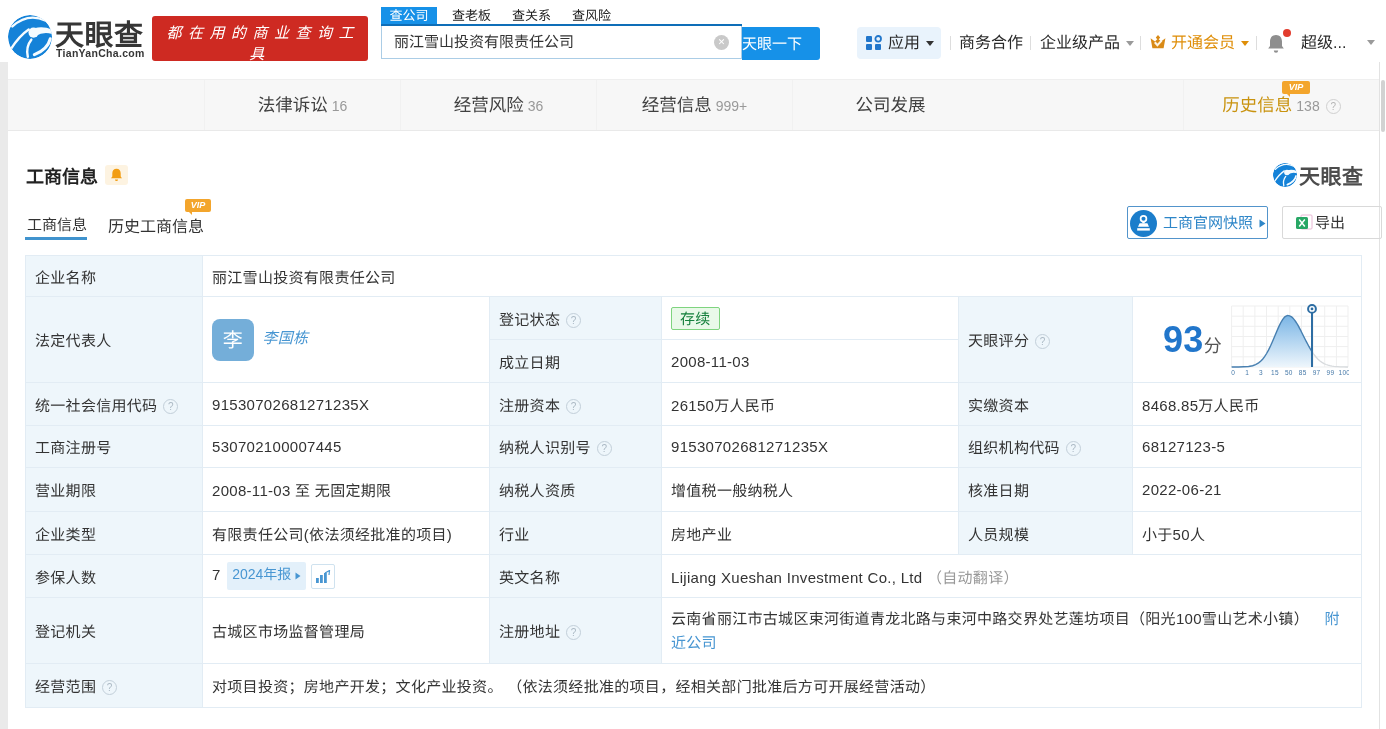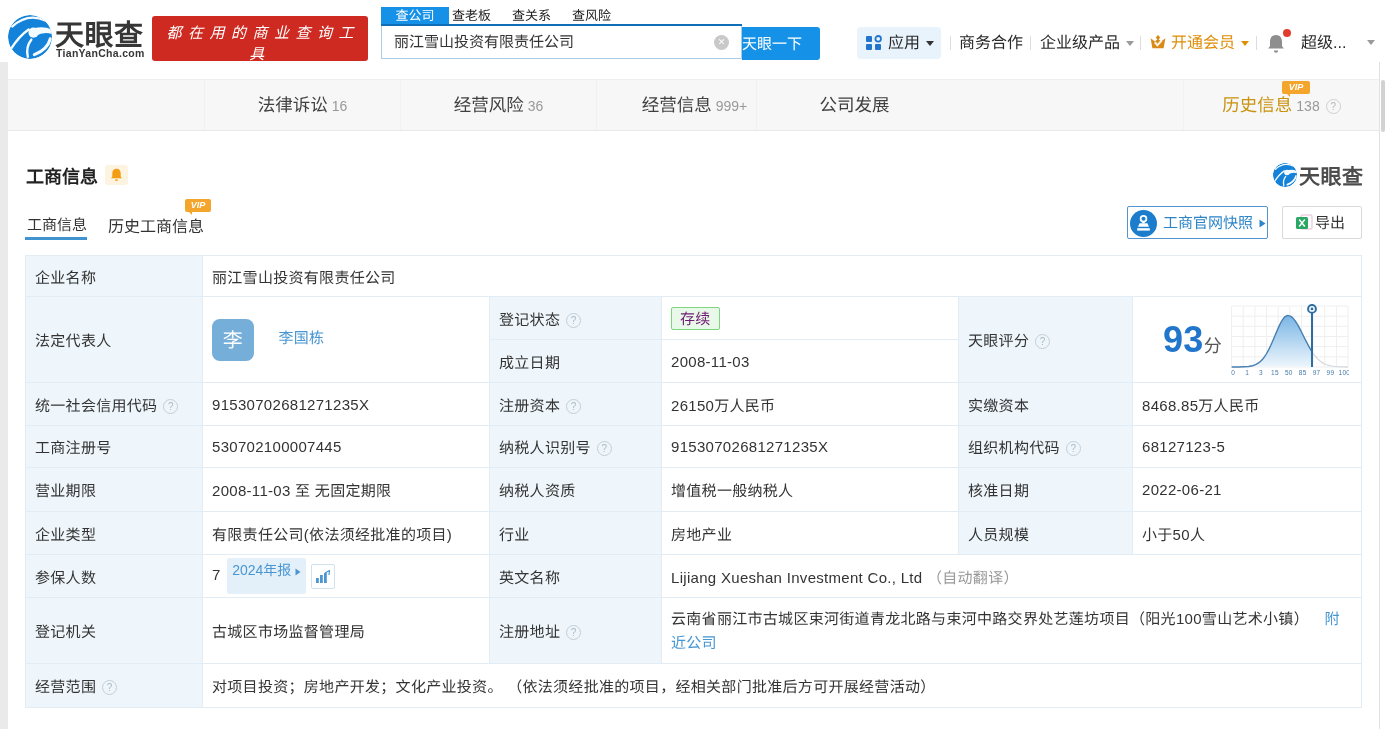--- a/index.html
+++ b/index.html
@@ -14,21 +14,21 @@
 .sthumb { left:1381px; top:80px; width:4px; height:52px; background:#d2d2d2; border-radius:2px; }
 
 
 .logo-tyc { left:55px; top:21px; font-size:29px; font-weight:bold; color:#363636; letter-spacing:0.5px; line-height:29px; }
 .logo-sub { left:56px; top:47px; font-size:10.5px; font-weight:bold; color:#363636; letter-spacing:0.3px; }
 .red-banner { left:152px; top:16px; width:216px; height:45px; background:#ce2a22; border-radius:3px; color:#fff; text-align:center; }
 .red-banner .l1 { font-size:15px; letter-spacing:6.5px; margin-top:5px; text-indent:6.5px;font-style:italic; }
 .red-banner .l2 { font-size:13px; letter-spacing:0.2px; margin-top:3px; }
 
 .stab { position:absolute; top:7px; height:17px; line-height:17px; font-size:13px; color:#222; text-align:center; }
-.stab.on { background:#1691e8; color:#fff; width:68px; }
+.stab.on { background:#1691e8; color:#fff; width:56px; }
 .stabline { left:381px; top:24px; width:361px; height:2px; background:#0e6eb8; }
 .sinput { left:381px; top:26px; width:361px; height:33px; border:1px solid #abcde6; border-top:none; background:#fff; font-size:15px; color:#333; line-height:32px; padding-left:12px; }
 .sclear { left:714px; top:35px; width:15px; height:15px; border-radius:50%; background:#c9c9c9; color:#fff; text-align:center; line-height:15px; font-size:9px; }
 .sbtn { left:742px; top:27px; width:78px; height:33px; background:#1691e8; color:#fff; text-align:left; line-height:33px; font-size:15px; border-radius:0 3px 3px 0; }
 
 .navitem { position:absolute; top:27px; height:32px; line-height:32px; font-size:16px; color:#2a2a2a; white-space:nowrap; }
 .appbox { left:857px; top:27px; width:84px; height:32px; background:#e9f3fc; border-radius:4px; }
 .navsep { position:absolute; top:36px; width:1px; height:14px; background:#ddd; }
 .caret { display:inline-block; width:0; height:0; border-left:4.5px solid transparent; border-right:4.5px solid transparent; border-top:5.5px solid #333; vertical-align:2px; margin-left:6px; }
 .caret.grey { border-top-color:#9a9a9a; }
@@ -46,34 +46,34 @@
 .sec-title { left:26px; top:162px; font-size:18px; font-weight:bold; color:#222; }
 .bell-badge { left:105px; top:165px; width:23px; height:20px; background:#fdf3e1; border-radius:3px; }
 .wm-txt { left:1299px; top:160px; font-size:21px; font-weight:bold; color:#4c4c4c; letter-spacing:0.5px; }
 .subtab1 { left:27px; top:213px; font-size:15px; color:#333; }
 .subtab2 { left:108px; top:213px; font-size:16px; color:#333; }
 .subline { left:25px; top:237px; width:62px; height:3px; background:#4093ce; }
 .vipbadge { left:185px; top:199px; width:26px; height:13px; background:#f3a52c; border-radius:2px; color:#fff; font-size:9px; font-weight:bold; font-style:italic; text-align:center; line-height:13px; }
 .vipbadge:after { content:""; position:absolute; left:3px; bottom:-3px; border-left:4px solid transparent; border-right:0 solid transparent; border-top:4px solid #f3a52c; }
 
 .snapbtn { left:1127px; top:206px; width:141px; height:33px; border:1px solid #5294cb; border-radius:2px; color:#2e86c8; font-size:15px; line-height:31px; }
-.exportbtn { left:1282px; top:206px; width:80px; height:33px; border:1px solid #d9d9d9; border-radius:2px; color:#333; font-size:15px; line-height:31px; }
+.exportbtn { left:1282px; top:206px; width:100px; height:33px; border:1px solid #d9d9d9; border-radius:2px; color:#333; font-size:15px; line-height:31px; }
 
 
 table.info { position:absolute; left:25px; top:255px; width:1336px; border-collapse:collapse; table-layout:fixed; font-size:15px; color:#333; letter-spacing:0.3px; }
 table.info td { border:1px solid #e2ecf4; padding:0 0 0 9px; background:#fff; overflow:hidden; }
 table.info td.lbl { background:#eef6fb; }
 td.pv2 { padding-left:13px; }
 td.pv3 { padding-left:11px; }
 .help { display:inline-block; width:15px; height:15px; border:1px solid #c2cfd9; border-radius:50%; color:#abb9c4; font-size:10px; text-align:center; line-height:13px; vertical-align:1px; margin-left:6px; background:transparent; }
 a.blue { color:#4896d2; text-decoration:none; }
-.badge-green { display:inline-block; border:1px solid #7fd47f; background:#e9f9e9; color:#701a75; font-size:15px; height:23px; line-height:21px; padding:0 8px; border-radius:2px; }
+.badge-green { display:inline-block; border:1px solid #7fd47f; background:#e9f9e9; color:#15803d; font-size:15px; height:23px; line-height:21px; padding:0 8px; border-radius:2px; }
 .avatar { display:inline-block; width:42px; height:42px; background:#74aed9; border-radius:8px; color:#fff; font-size:20px; text-align:center; line-height:42px; vertical-align:middle; }
 .grey { color:#999; }
-.yrbadge { display:inline-block; background:#e3f0fa; color:#4896d2; font-size:14px; height:36px; line-height:24px; padding:0 5px; border-radius:2px; margin-left:2px; vertical-align:middle; letter-spacing:0; }
+.yrbadge { display:inline-block; background:#e3f0fa; color:#4896d2; font-size:14px; height:28px; line-height:24px; padding:0 5px; border-radius:2px; margin-left:2px; vertical-align:middle; letter-spacing:0; }
 .chartbox { display:inline-block; width:24px; height:25px; border:1px solid #cfe2ef; border-radius:2px; vertical-align:middle; margin-left:5px; text-align:center; }
 .score93 { font-size:36px; font-weight:bold; color:#2176cb; }
 .scorefen { font-size:18px; color:#555; }
 </style>
 </head>
 <body>
 
   <svg class="abs" style="left:8px; top:15px;" width="44" height="44" viewBox="0 0 100 100">
     <defs>
       <clipPath id="c1">
@@ -137,21 +137,21 @@
   <div class="abs" style="left:1367px; top:40px; width:0; height:0; border-left:4.5px solid transparent; border-right:4.5px solid transparent; border-top:5.5px solid #9a9a9a;"></div>
 
   <div class="abs lstrip"></div>
   <div class="abs sline"></div>
   <div class="abs sthumb"></div>
 
   <div class="abs tabbar">
     <div class="mtab" style="left:196px;">法律诉讼<span class="cnt">16</span></div>
     <div class="mtab" style="left:392px;">经营风险<span class="cnt">36</span></div>
     <div class="mtab" style="left:588px;">经营信息<span class="cnt">999+</span></div>
-    <div class="mtab" style="left:748px;">公司发展</div>
+    <div class="mtab" style="left:784px;">公司发展</div>
     <div class="mtab hist" style="left:1175px;">历史信息<span class="cnt">138</span><span class="help" style="border-color:#d0d0d0; color:#b5b5b5;">?</span>
       <div style="position:absolute; left:98px; top:1px; width:28px; height:13px; background:#f3a52c; border-radius:2px; color:#fff; font-size:9px; font-weight:bold; font-style:italic; line-height:13px; text-align:center;">VIP<div style="position:absolute; left:4px; bottom:-3px; width:0; height:0; border-left:4px solid transparent; border-top:4px solid #f3a52c;"></div></div>
     </div>
   </div>
 
   <div class="abs sec-title">工商信息</div>
   <div class="abs bell-badge">
     <svg style="position:absolute; left:5px; top:3px;" width="13" height="14" viewBox="0 0 18 20">
       <path d="M9 1 C5.2 1 3 3.8 3 7.5 L3 12 L1.2 14.5 L16.8 14.5 L15 12 L15 7.5 C15 3.8 12.8 1 9 1 Z" fill="#f29d12"></path>
       <path d="M6.8 16.5 a2.2 2.2 0 0 0 4.4 0 Z" fill="#f29d12"></path>
@@ -207,21 +207,21 @@
       <col style="width:174px;">
       <col style="width:229px;">
     </colgroup>
     <tbody>
       <tr style="height:41px;">
       <td class="lbl">企业名称</td>
       <td colspan="5">丽江雪山投资有限责任公司</td>
     </tr>
     <tr style="height:43px;">
       <td class="lbl" rowspan="2">法定代表人</td>
-      <td rowspan="2"><span class="avatar">李</span> <a class="blue" href="#lgd" style="margin-left:20px;">李国栋</a></td>
+      <td rowspan="2"><span class="avatar">李</span> <a class="blue" href="#lgd" style="margin-left:4px;font-style:italic;">李国栋</a></td>
       <td class="lbl">登记状态<span class="help">?</span></td>
       <td class="pv2"><span class="badge-green">存续</span></td>
       <td class="lbl" rowspan="2">天眼评分<span class="help">?</span></td>
       <td class="pv3" rowspan="2" style="position:relative; padding:0;">
         <span class="score93" style="margin-left:30px;">93</span><span class="scorefen">分</span>
         <svg style="position:absolute; left:96px; top:6px;" width="120" height="74" viewBox="0 0 120 74">
           <defs>
             <linearGradient id="bg1" x1="0" y1="0" x2="0" y2="1">
               <stop offset="0" stop-color="#7ab5e5"></stop>
                 <stop offset="1" stop-color="#eef6fc"></stop>

